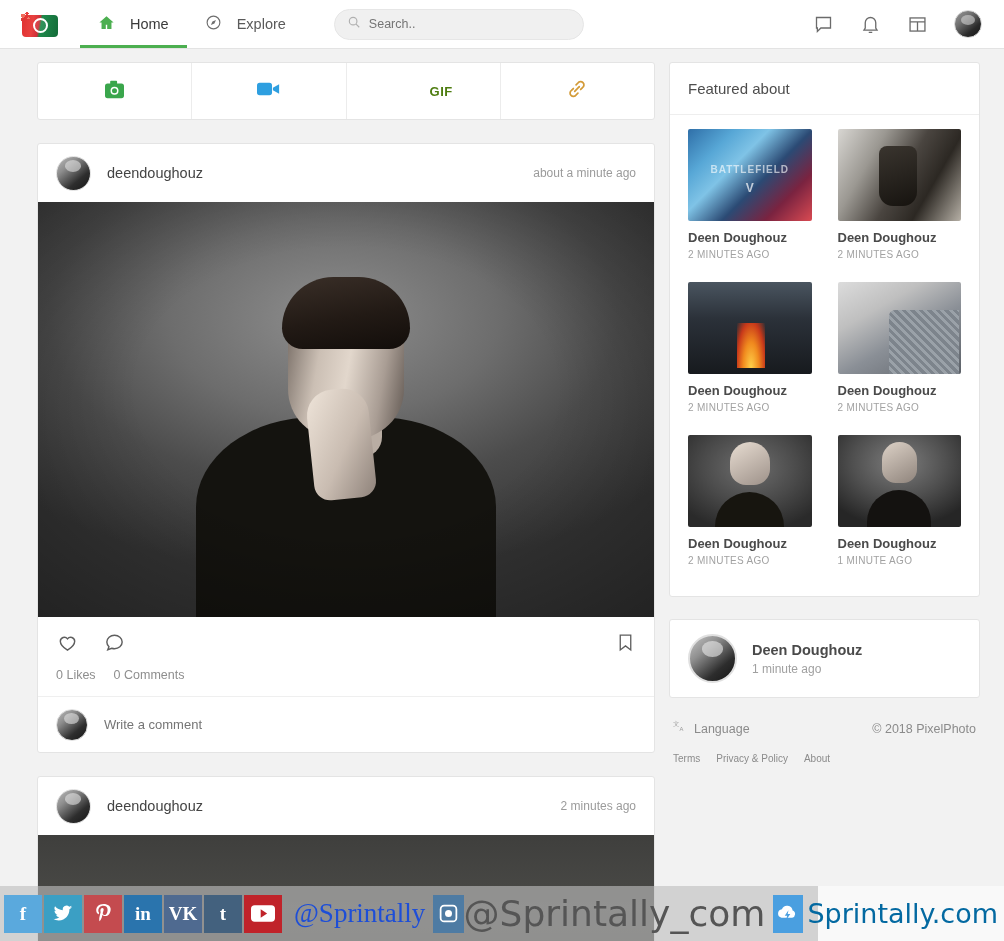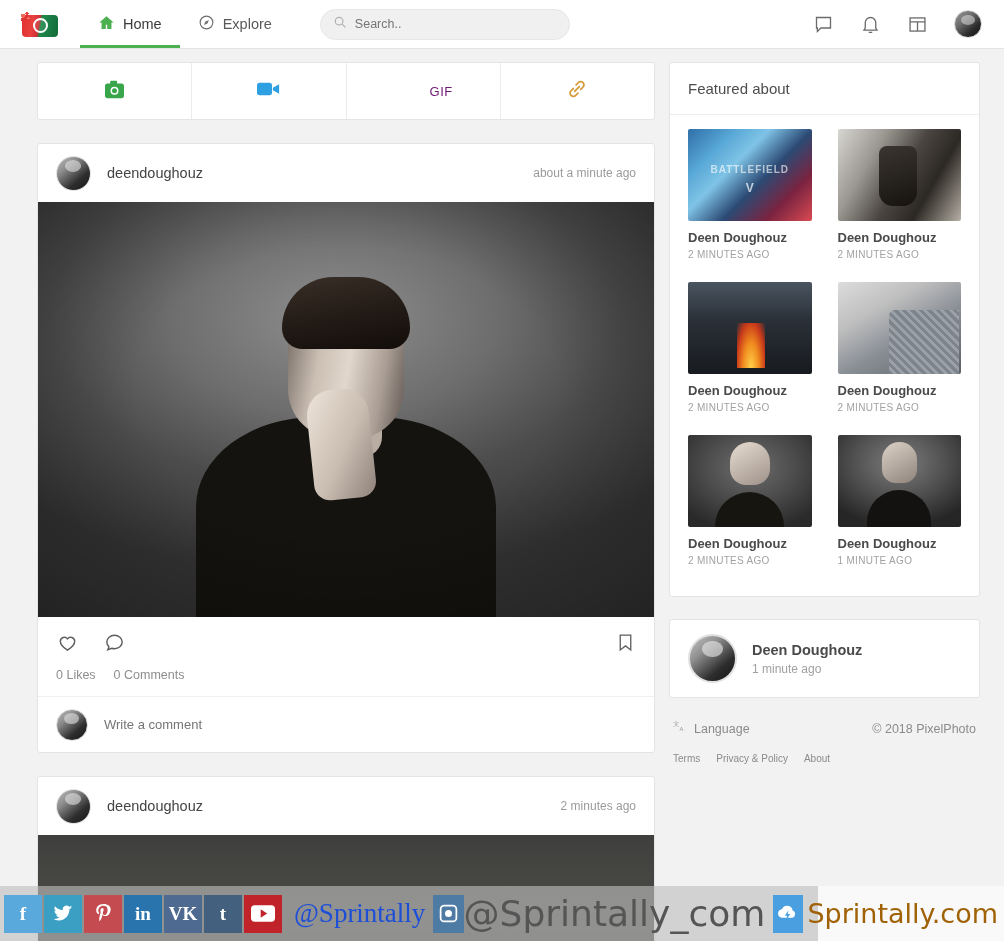--- a/index.html
+++ b/index.html
@@ -28,21 +28,21 @@
     position: absolute; left: 13px; top: 7px; width: 15px; height: 15px;
     border-radius: 50%; border: 2px solid #fff; background: rgba(255,255,255,0.08);
   }
   .cam-speck { position: absolute; left: 0px; top: 1px; width: 10px; height: 9px;
     background: radial-gradient(circle at 30% 40%, #f06a5a 0 2px, transparent 2px),
                 radial-gradient(circle at 70% 20%, #e8413f 0 1.6px, transparent 1.6px),
                 radial-gradient(circle at 20% 80%, #d93a38 0 1.4px, transparent 1.4px),
                 radial-gradient(circle at 85% 70%, #f0806a 0 1.2px, transparent 1.2px);
   }
   .navitem {
-    height: 48px; display: flex; align-items: center; gap: 8px;
+    height: 48px; display: flex; align-items: center; gap: 15px;
     padding: 8px 18px; font-size: 14.5px; color: #5a5a5a; cursor: pointer;
     position: relative;
   }
   .navitem.active { color: #3a3a3a; }
   .navitem.active::after {
     content: ""; position: absolute; left: 0; right: 0; bottom: 0; height: 3px;
     background: #4caf50;
   }
   .search-box {
     margin-left: 30px; width: 250px; height: 31px; border-radius: 16px;
@@ -77,21 +77,21 @@
     background: #fff; border: 1px solid #e4e4e4; border-radius: 3px;
   }
 
   
   .create-tabs { display: flex; height: 58px; }
   .ctab {
     flex: 1; display: flex; align-items: center; justify-content: center;
     cursor: pointer; border-right: 1px solid #ececec;
   }
   .ctab:last-child { border-right: none; }
-  .gif-text { font-size: 13px; font-weight: normal; color: #701a75; letter-spacing: .5px; margin-left: 36px; }
+  .gif-text { font-size: 13px; font-weight: bold; color: #4d7c0f; letter-spacing: .5px; margin-left: 36px; }
 
   
   .post { margin-top: 23px; }
   .post-head { display: flex; align-items: center; height: 58px; padding: 0 18px; }
   .avatar-sm {
     width: 35px; height: 35px; border-radius: 50%; flex: none;
     background: linear-gradient(140deg,#bdbdbd 0%,#8d8d8d 30%,#2e2e2e 68%,#161616 100%);
     border: 1px solid #e0e0e0; position: relative; overflow: hidden;
   }
   .avatar-sm::after {
@@ -240,21 +240,21 @@
   .wm-tw { background: #3b9fc4; }
   .wm-pi { background: #c44b4f; }
   .wm-li { background: #2a74ad; }
   .wm-vk { background: #4f6a90; }
   .wm-tu { background: #43617e; }
   .wm-yt { background: #c0232a; }
   .wm-ig { background: #4e7ba3; }
   .wm-text { font-size: 27px; color: #1d4ed8; margin: 0 8px 0 12px; font-family: Liberation Serif, serif; }
   .wm-text2 { font-size: 36px; color: #555; margin-right: 8px; font-family: "DejaVu Sans", sans-serif; }
   .wm-sp { width: 38px; height: 38px; background: #4a9fe0; display:flex; align-items:center; justify-content:center; }
-  .wm-text3 { font-size: 27px; color: #a16207; margin-left: 4px; padding-right: 6px; font-family: "DejaVu Sans", sans-serif; }
+  .wm-text3 { font-size: 27px; color: #0369a1; margin-left: 4px; padding-right: 6px; font-family: "DejaVu Sans", sans-serif; }
   .wm-white { position:absolute; right:0; bottom:0; width:186px; height:55px; background: rgba(252,252,252,.93); z-index:-1; }
 </style>
 </head>
 <body>
 
 <div class="page">
 
   <div class="topnav">
     <div class="logo-wrap">
       <div class="logo-cam">

